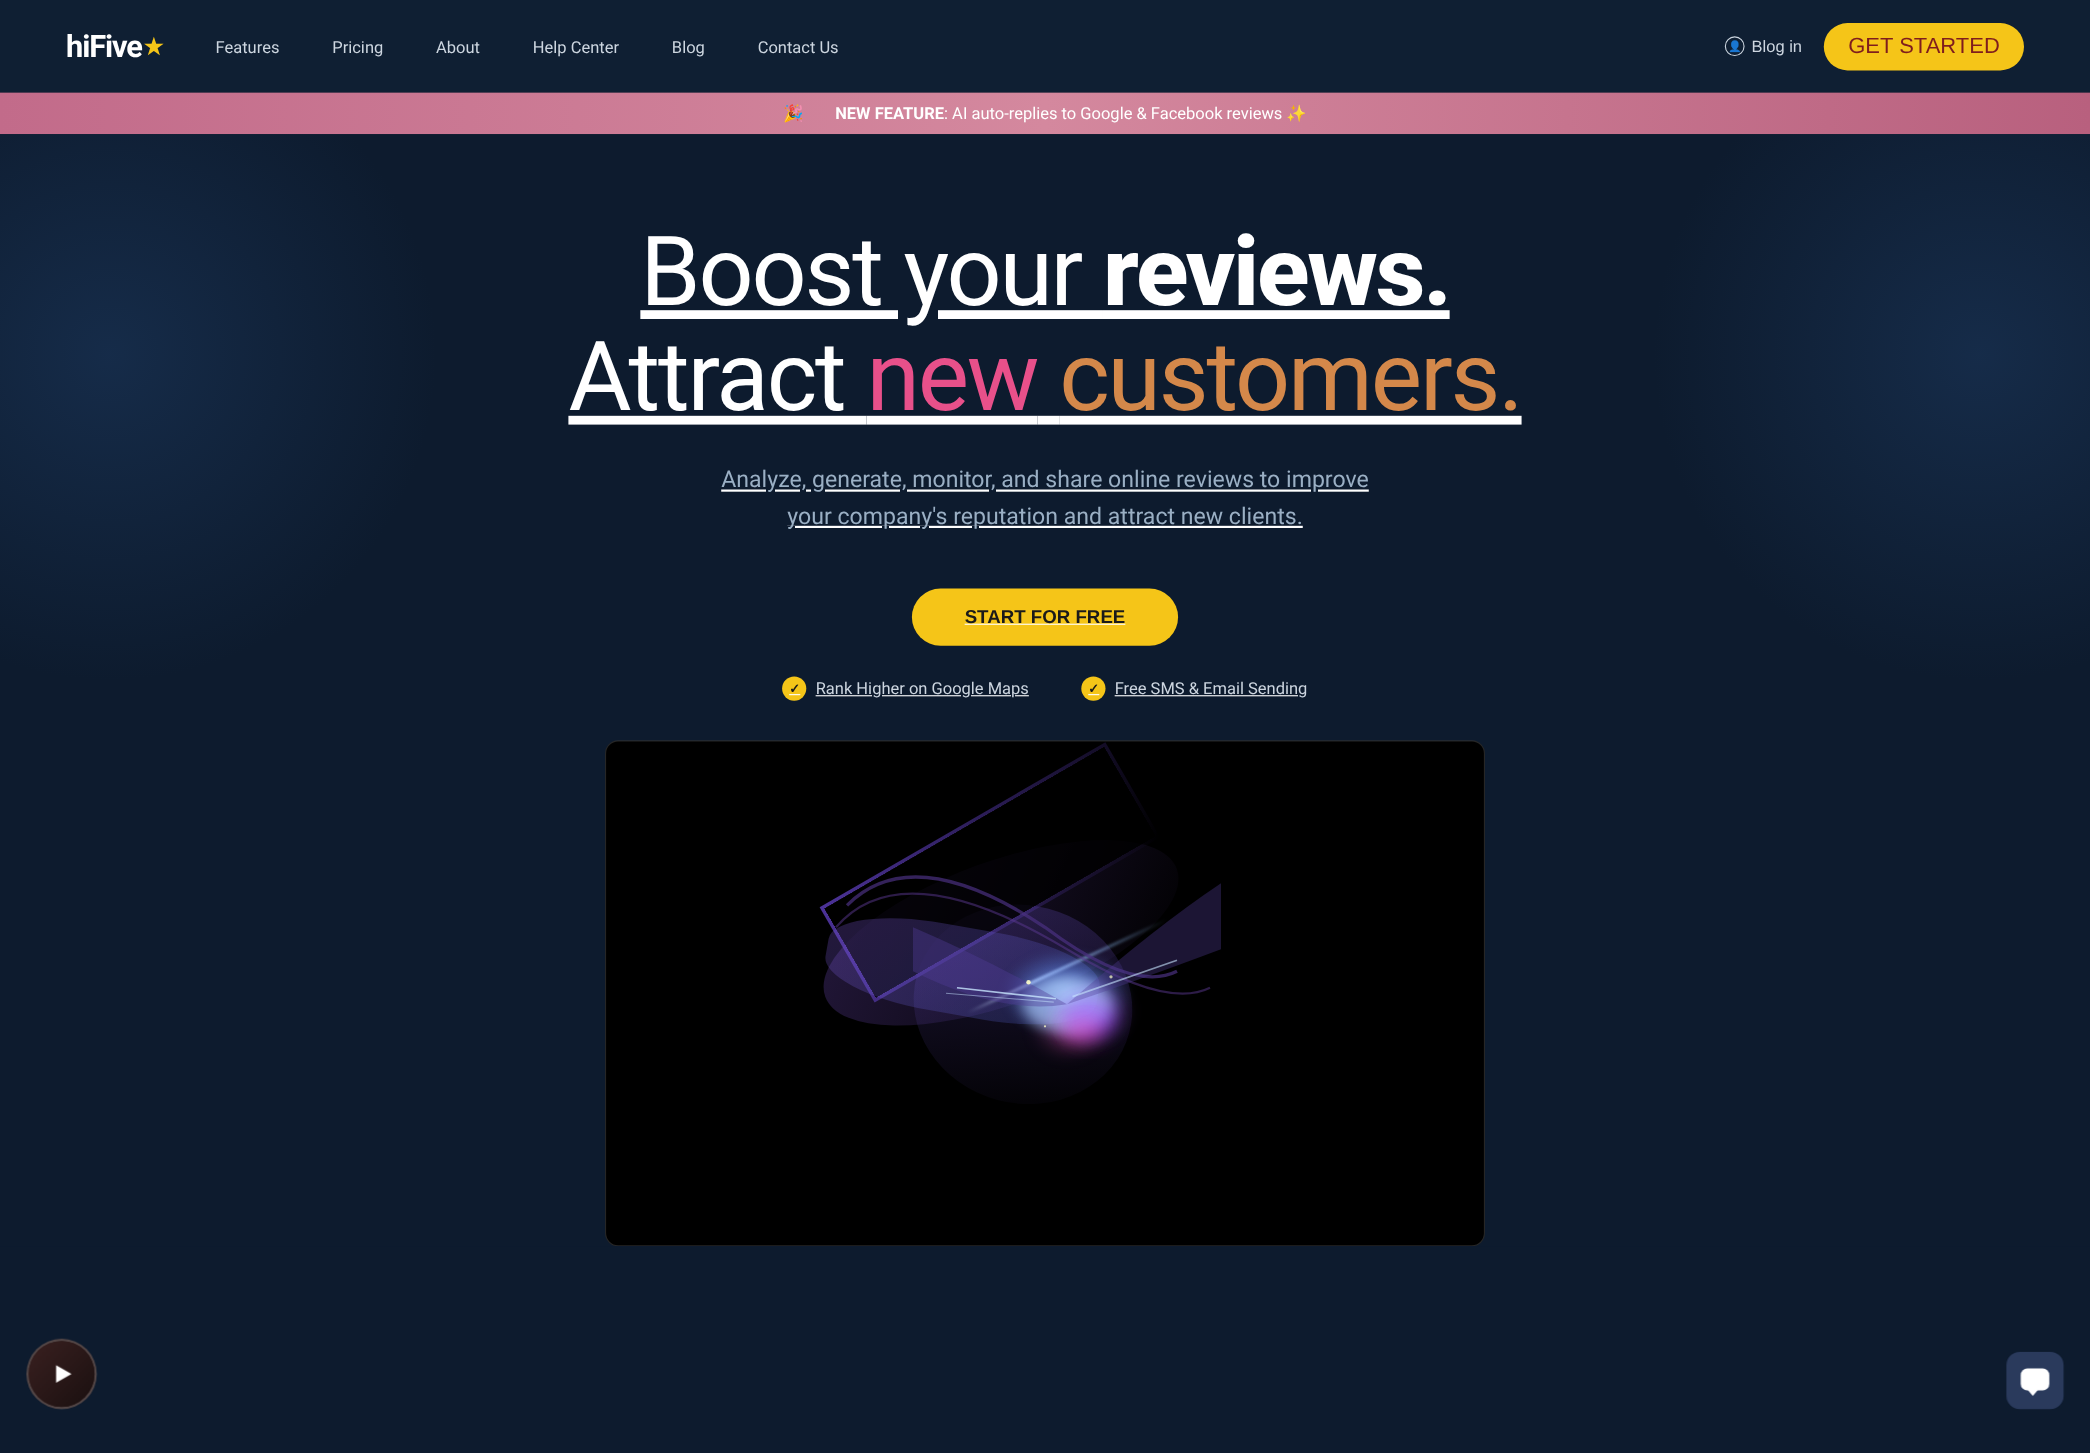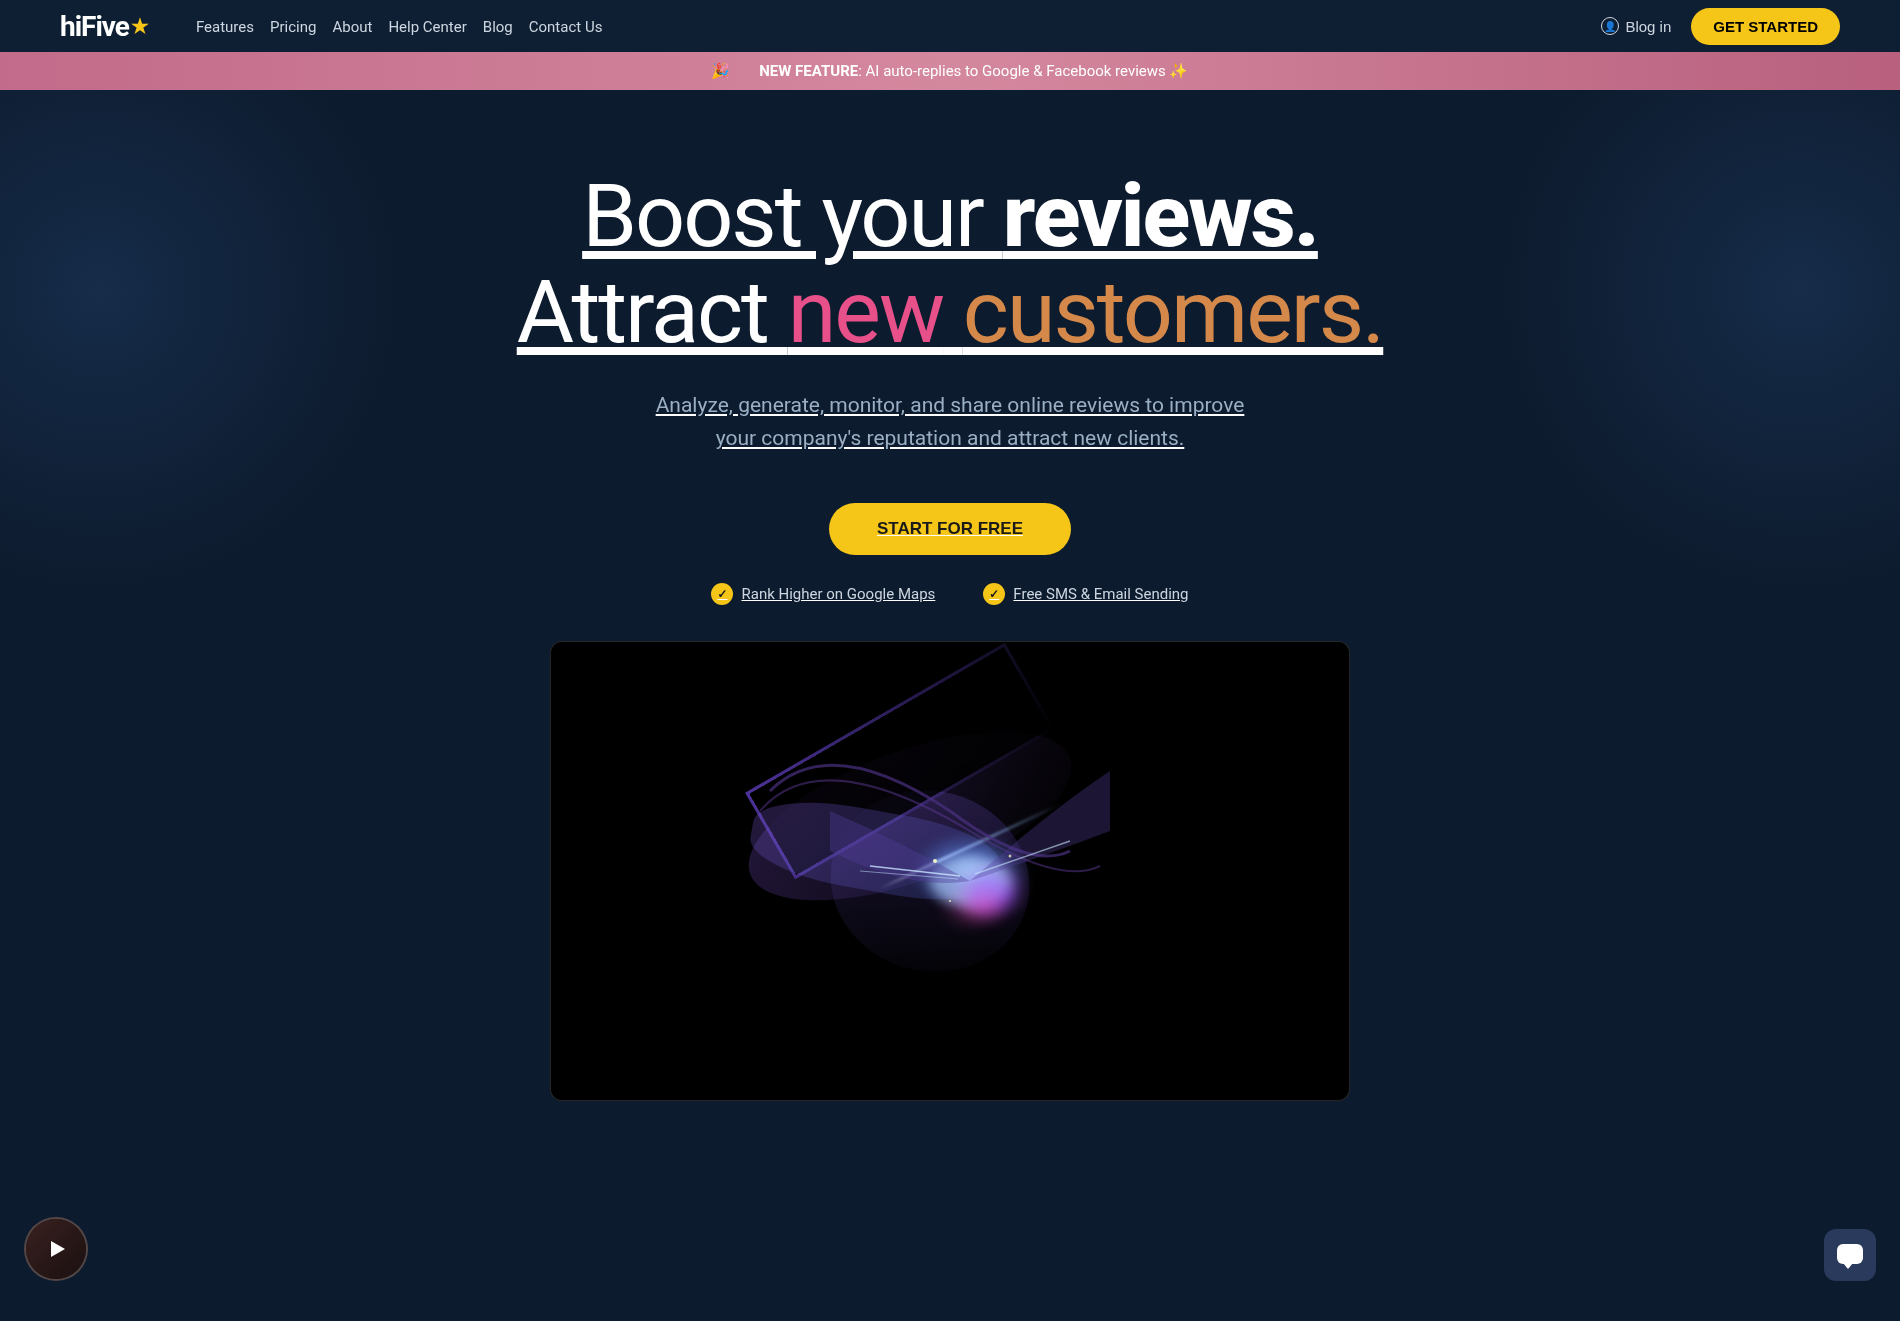--- a/index.html
+++ b/index.html
@@ -5,21 +5,21 @@
     * { margin: 0; padding: 0; box-sizing: border-box; }
     body { font-family: -apple-system, BlinkMacSystemFont, 'Segoe UI', Roboto, sans-serif; background: #0d1b2e; color: white; min-height: 1321px; overflow-x: hidden; }
 
     
     .navbar {
       background: #0f1f33;
       display: flex;
       align-items: center;
       justify-content: space-between;
       padding: 0 60px;
-      height: 52px;
+      height: 84px;
       position: relative;
       z-index: 100;
     }
     .navbar-left {
       display: flex;
       align-items: center;
       gap: 48px;
     }
     .logo {
       display: flex;
@@ -27,21 +27,21 @@
       font-size: 28px;
       font-weight: 700;
       color: white;
       letter-spacing: -1px;
     }
     .logo-hi { color: white; }
     .logo-star { color: #f5c518; font-size: 20px; margin-left: 2px; }
     .nav-links {
       display: flex;
       align-items: center;
-      gap: 16px;
+      gap: 48px;
       list-style: none;
     }
     .nav-links a {
       color: #cdd6e0;
       text-decoration: none;
       font-size: 15px;
       font-weight: 400;
     }
     .navbar-right {
       display: flex;
@@ -64,26 +64,26 @@
       height: 18px;
       border: 1.5px solid #cdd6e0;
       border-radius: 50%;
       display: inline-flex;
       align-items: center;
       justify-content: center;
       font-size: 10px;
     }
     .get-started-btn {
       background: #f5c518;
-      color: #000000;
+      color: #7f1d1d;
       border: none;
       border-radius: 24px;
       padding: 10px 22px;
-      font-size: 15px;
-      font-weight: 700;
+      font-size: 20px;
+      font-weight: 400;
       cursor: pointer;
       white-space: nowrap;
     }
 
     
     .announcement-banner {
       background: linear-gradient(90deg, #c26b8a 0%, #d4889e 50%, #b8607e 100%);
       text-align: center;
       padding: 10px 20px;
       font-size: 15px;

